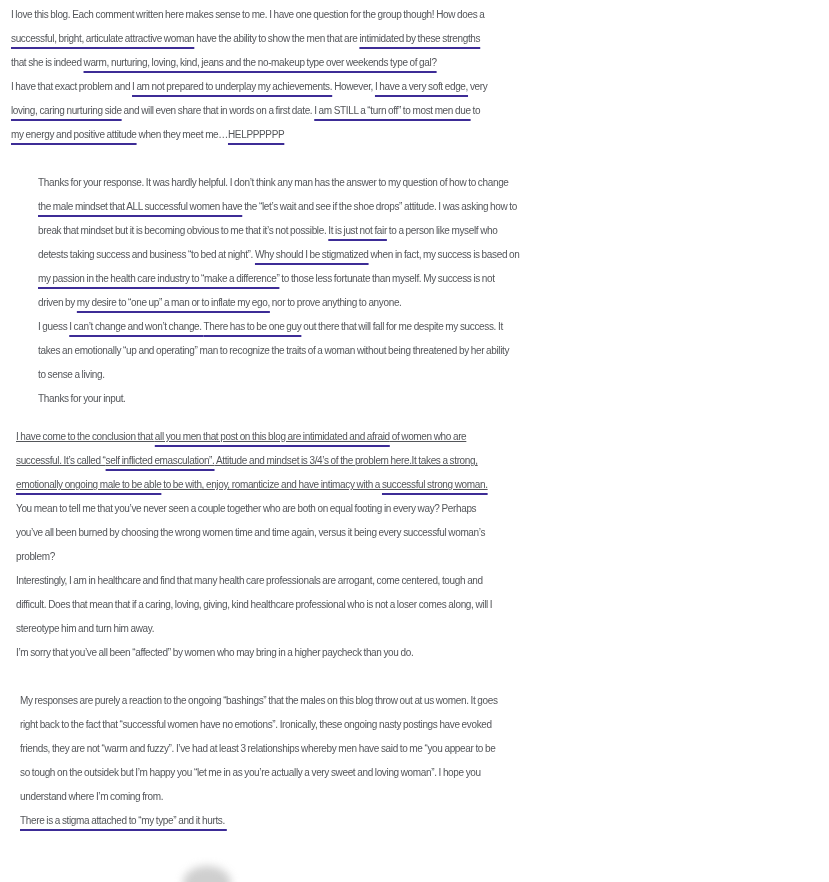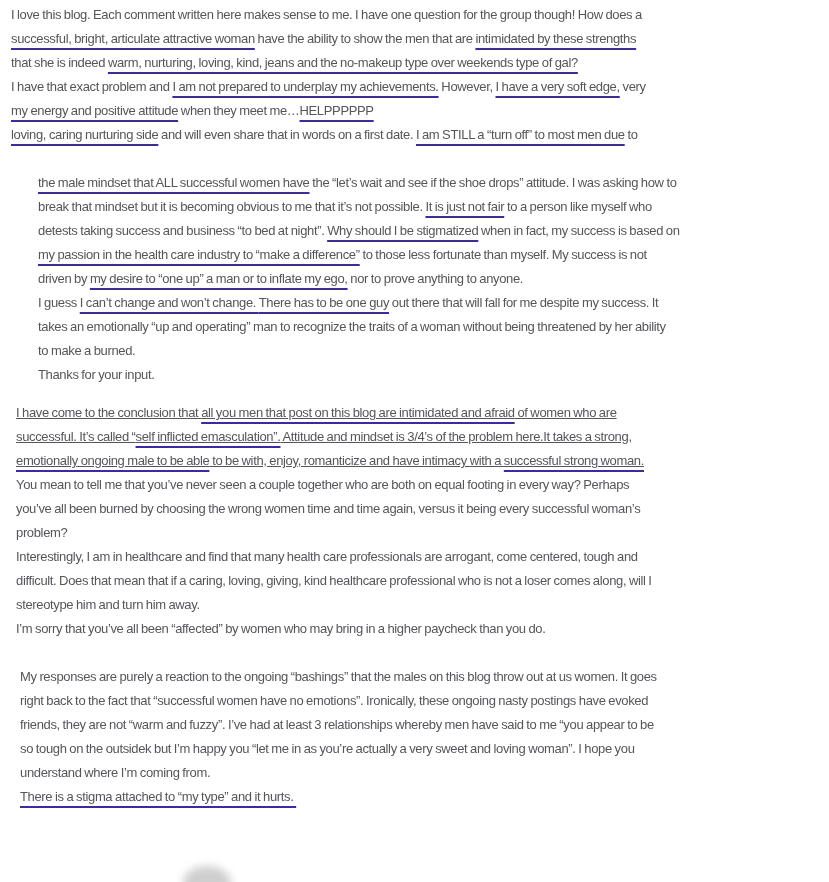--- a/index.html
+++ b/index.html
@@ -9,21 +9,21 @@
   }
   body {
     width: 829px;
     height: 882px;
     position: relative;
     overflow: hidden;
     font-family: "Liberation Sans", sans-serif;
   }
   #doc {
     padding-top: 3px;
-    font-size: 13px;
+    font-size: 10px;
     line-height: 24px;
     letter-spacing: -0.35px;
     word-spacing: -0.5px;
     color: var(--text-color, #54565a);
   }
   .block { margin: 0; }
   .indent-outer      { margin-left: 11px; }
   .indent-outer-alt  { margin-left: 16px; }
   .indent-reply-deep { margin-left: 38px; }
   .indent-reply      { margin-left: 20px; }
@@ -57,34 +57,35 @@
 <body style="background: rgb(255, 255, 255);">
 
 <div id="doc">
     <div class="block indent-outer">
       <div class="line"><span class="seg">I love this blog. Each comment written here makes sense to me. I have one question for the group though! How does a</span></div>
       <div class="line"><span class="seg u">successful, bright, articulate attractive woman</span><span class="seg"> have the ability to show the men that are </span><span class="seg u">intimidated by these strengths</span></div>
       <div class="line"><span class="seg">that she is indeed </span><span class="seg u">warm, nurturing, loving, kind, jeans and the no-makeup type over weekends type of gal?</span></div>
     </div>
     <div class="block indent-outer">
       <div class="line"><span class="seg">I have that exact problem and </span><span class="seg u">I am not prepared to underplay my achievements.</span><span class="seg"> However, </span><span class="seg u">I have a very soft edge,</span><span class="seg"> very</span></div>
+      <div class="line"><span class="seg u">loving, caring nurturing side</span><span class="seg"> and will even share that in words on a first date. </span><span class="seg u">I am STILL a “turn off” to most men due</span><span class="seg"> to</span></div>
       <div class="line"><span class="seg u">my energy and positive attitude</span><span class="seg"> when they meet me…</span><span class="seg u">HELPPPPPP</span></div>
-      <div class="line"><span class="seg u">loving, caring nurturing side</span><span class="seg"> and will even share that in words on a first date. </span><span class="seg u">I am STILL a “turn off” to most men due</span><span class="seg"> to</span></div>
     </div>
     <div class="block indent-reply-deep gap-line">
+      <div class="line"><span class="seg">Thanks for your response. It was hardly helpful. I don’t think any man has the answer to my question of how to change</span></div>
       <div class="line"><span class="seg u">the male mindset that ALL successful women have</span><span class="seg"> the “let’s wait and see if the shoe drops” attitude. I was asking how to</span></div>
       <div class="line"><span class="seg">break that mindset but it is becoming obvious to me that it’s not possible. </span><span class="seg u">It is just not fair</span><span class="seg"> to a person like myself who</span></div>
       <div class="line"><span class="seg">detests taking success and business “to bed at night”. </span><span class="seg u">Why should I be stigmatized</span><span class="seg"> when in fact, my success is based on</span></div>
       <div class="line"><span class="seg u">my passion in the health care industry to “make a difference”</span><span class="seg"> to those less fortunate than myself. My success is not</span></div>
       <div class="line"><span class="seg">driven by </span><span class="seg u">my desire to “one up” a man or to inflate my ego,</span><span class="seg"> nor to prove anything to anyone.</span></div>
     </div>
     <div class="block indent-reply-deep">
       <div class="line"><span class="seg">I guess </span><span class="seg u">I can’t change and won’t change. </span><span class="seg u">There has to be one guy</span><span class="seg"> out there that will fall for me despite my success. It</span></div>
       <div class="line"><span class="seg">takes an emotionally “up and operating” man to recognize the traits of a woman without being threatened by her ability</span></div>
-      <div class="line"><span class="seg">to make a burned.</span></div>
+      <div class="line"><span class="seg">to sense a living.</span></div>
     </div>
     <div class="block indent-reply-deep">
       <div class="line"><span class="seg">Thanks for your input.</span></div>
     </div>
     <div class="block indent-outer-alt gap-half">
       <div class="line"><span class="seg">I have come to the conclusion that </span><span class="seg u">all you men that post on this blog are intimidated and afraid</span><span class="seg"> of women who are</span></div>
       <div class="line"><span class="seg">successful. It’s called “</span><span class="seg u">self inflicted emasculation”.</span><span class="seg"> Attitude and mindset is 3/4’s of the problem here.It takes a strong,</span></div>
       <div class="line"><span class="seg u">emotionally ongoing male to be able</span><span class="seg"> to be with, enjoy, romanticize and have intimacy with a </span><span class="seg u">successful strong woman.</span></div>
     </div>
     <div class="block indent-outer-alt">

